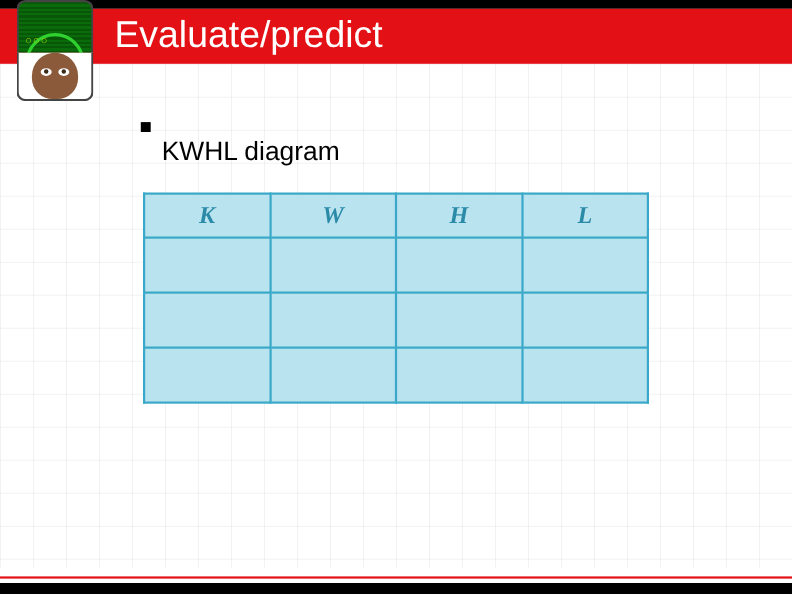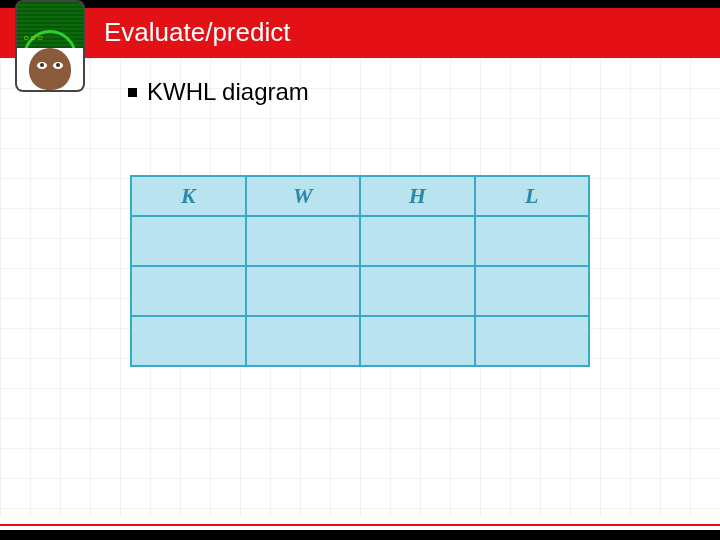--- a/index.html
+++ b/index.html
@@ -21,21 +21,21 @@
   position: absolute;
   top: 8px;
   left: 0; right: 0;
   height: 50px;
   background: #e31016;
 }
 .title {
   position: absolute;
   top: 8px;
   left: 104px;
-  font-size: 26px;
+  font-size: 34px;
   color: #fff;
   line-height: 48px;
   font-weight: 400;
 }
 .avatar-box {
   position: absolute;
   top: 0;
   left: 15px;
   width: 70px;
   height: 92px;
@@ -112,20 +112,21 @@
   align-items: center;
   gap: 10px;
 }
 .bullet {
   width: 9px; height: 9px;
   background: #000;
 }
 .bullet-text {
   font-size: 24px;
   color: #000;
+  margin-top: 46px;
 }
 .grid-bg {
   position: absolute;
   top: 58px;
   left: 0; right: 0; bottom: 24px;
   background-image:
     linear-gradient(to right, rgba(0,0,0,.05) 1px, transparent 1px),
     linear-gradient(to bottom, rgba(0,0,0,.05) 1px, transparent 1px);
   background-size: 30px 30px;
   z-index: -1;

